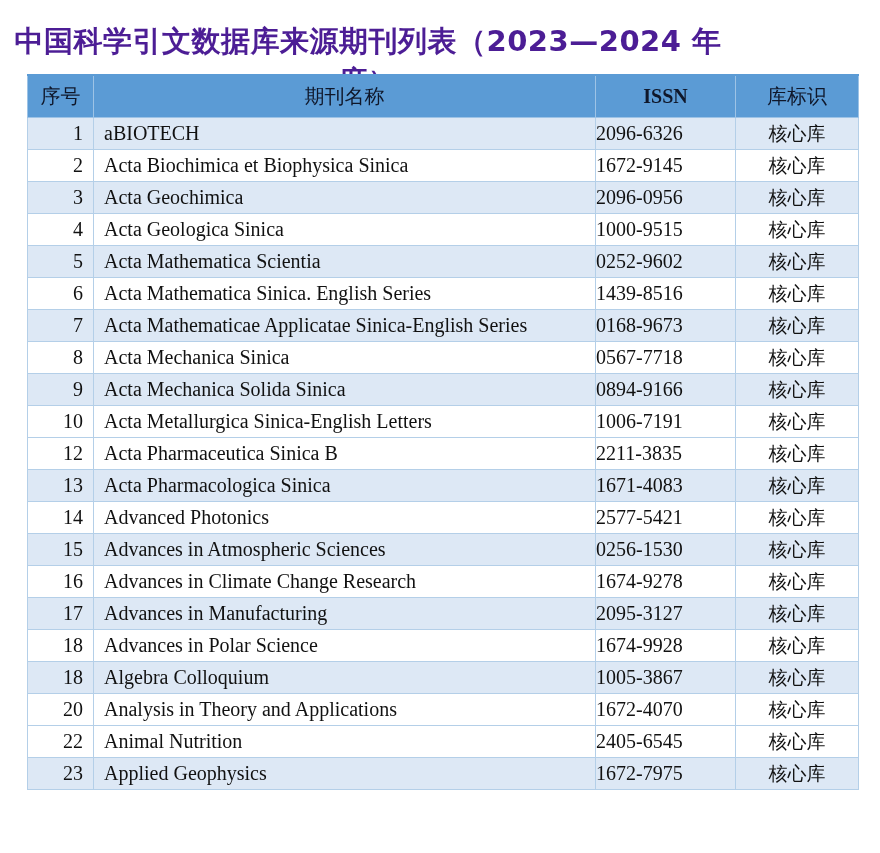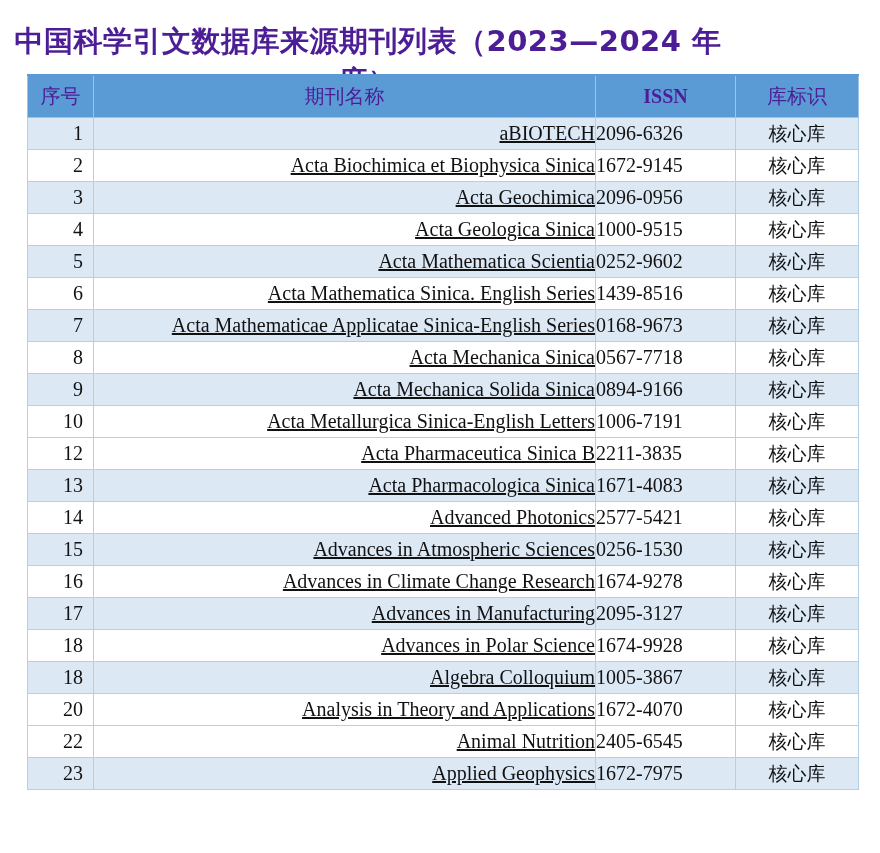--- a/index.html
+++ b/index.html
@@ -1,26 +1,26 @@
 <!DOCTYPE html>
 <html><head>
 <meta charset="utf-8">
 <style>
   html, body { margin:0; padding:0; background:#ffffff; }
   body { width:880px; height:853px; overflow:hidden; position:relative; font-family:"Liberation Serif", "DejaVu Serif", serif; color:#111; }
   .title { position:absolute; top:22px; left:0; width:736px; text-align:center; font-size:29px; font-weight:bold; letter-spacing:0.5px; font-family:"DejaVu Sans", sans-serif; color:#4c1d95; }
   table { position:absolute; left:27px; top:74px; width:831px; border-collapse:collapse; table-layout:fixed; }
   col.c1 { width:66px; } col.c2 { width:502px; } col.c3 { width:140px; } col.c4 { width:123px; }
-  th { background:#5b9bd5; color:#4c1d95; height:41px; font-size:20px; font-weight:normal; border:1px solid #9dc3e6; border-top:2px solid #5b9bd5; font-family:"DejaVu Sans", sans-serif; padding:0; }
+  th { background:#5b9bd5; color:#0f172a; height:41px; font-size:20px; font-weight:normal; border:1px solid #9dc3e6; border-top:2px solid #5b9bd5; font-family:"DejaVu Sans", sans-serif; padding:0; }
   th.issn { font-family:"Liberation Serif", serif; font-weight:bold; }
   td { height:31px; border:1px solid #b4cfe8; font-size:20px; padding:0; white-space:nowrap; overflow:hidden; }
   tr.odd td { background:#dde8f5; }
   tr.even td { background:#ffffff; }
   td.num { text-align:right; padding-right:10px; }
-  td.name { text-align:right; padding-left:10px;text-decoration:underline; }
+  td.name { text-align:left; padding-left:10px; }
   td.issn { }
   td.tag { text-align:center; font-family:"DejaVu Sans", sans-serif; font-size:19px; }
 </style>
 </head>
 <body>
 
 <div class="title">中国科学引文数据库来源期刊列表（2023—2024 年度）</div>
 
 <table>
   <colgroup>

